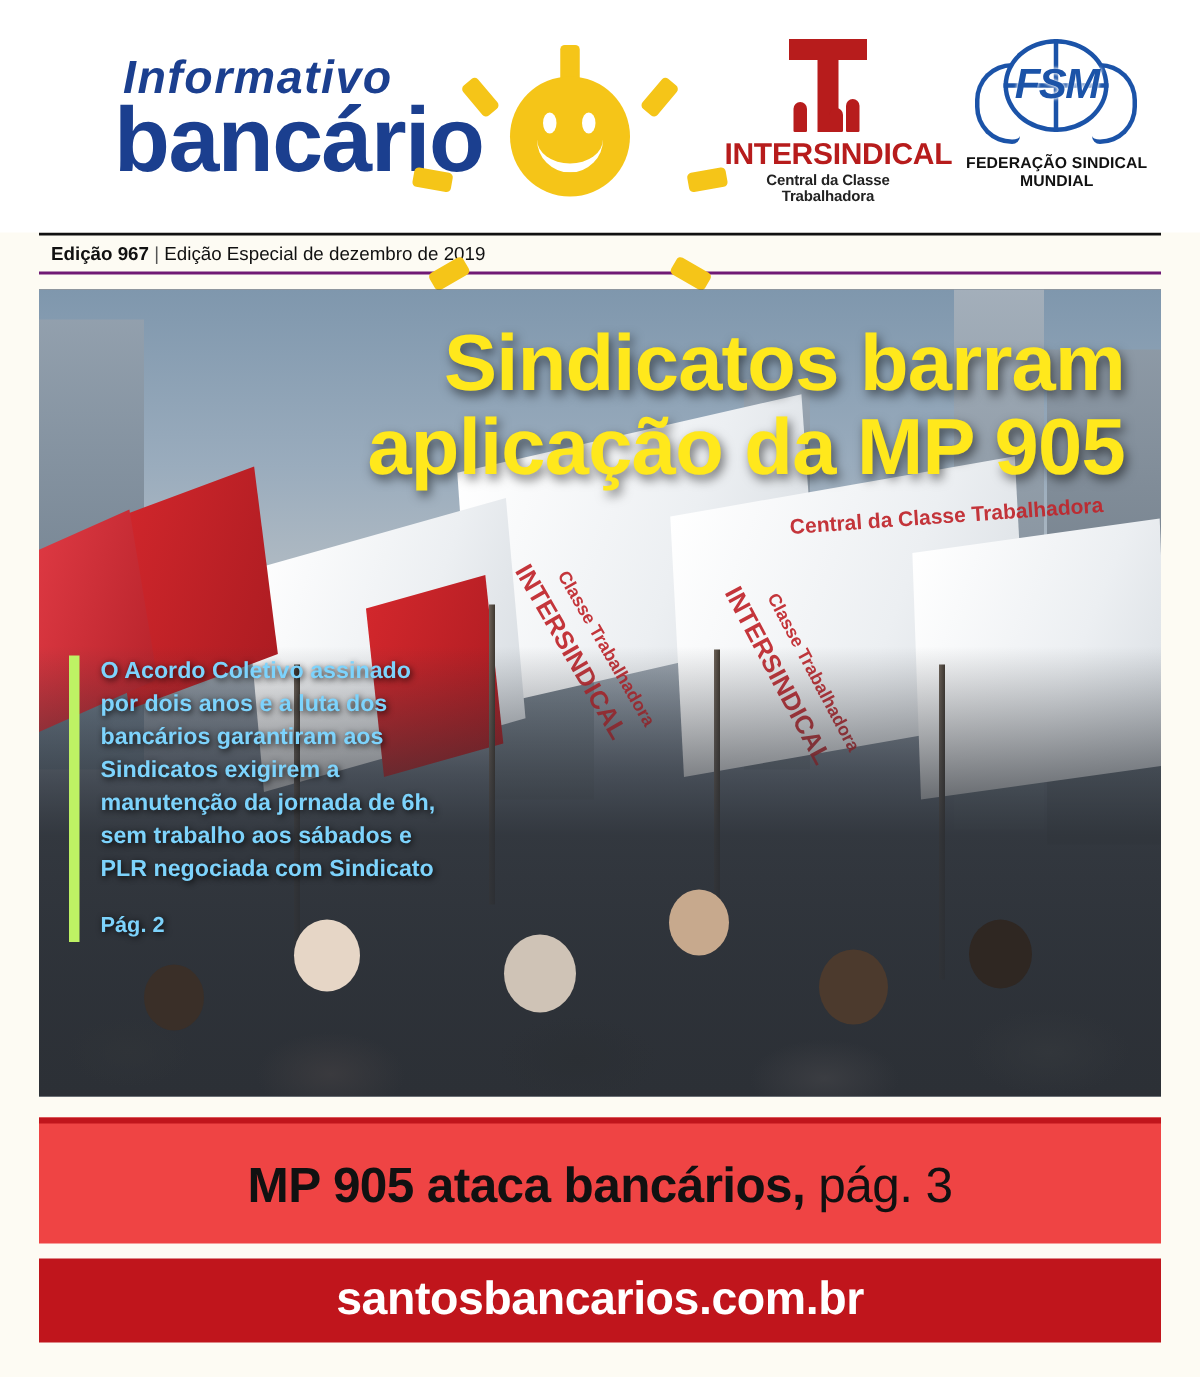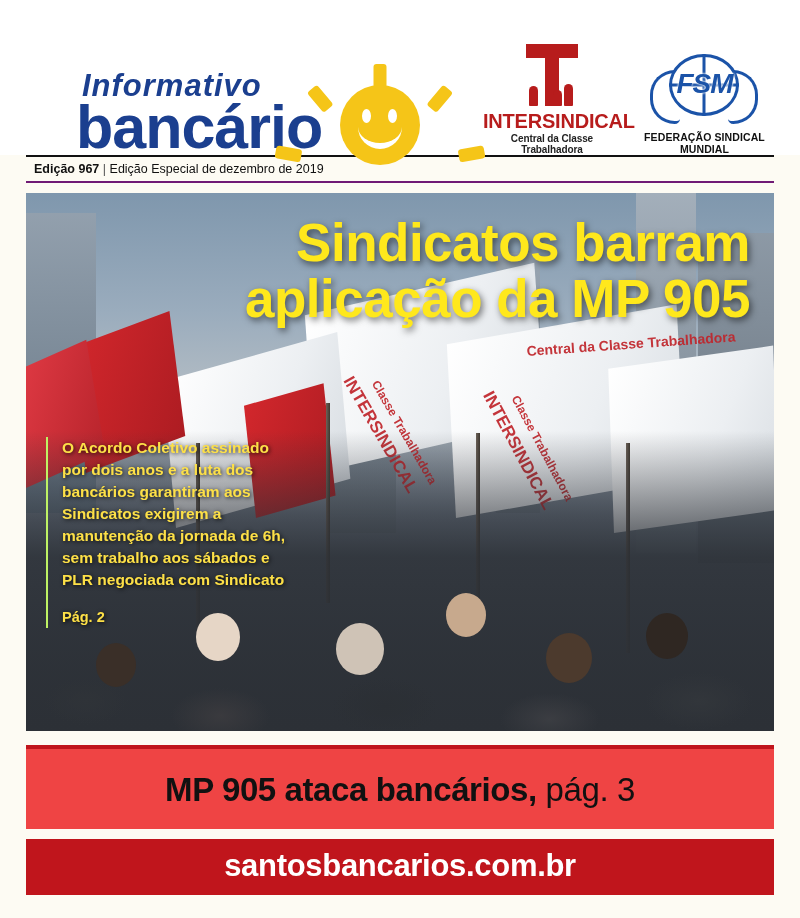--- a/index.html
+++ b/index.html
@@ -14,21 +14,21 @@
     width: 800px; height: 918px;
     background: #fdfbf3;
   }
 
   
   .masthead {
     position: relative;
     height: 155px;
     background: #ffffff;
     display: flex;
-    align-items: flex-end;
+    align-items: flex-start;
     padding: 14px 26px 0 26px;
   }
   .logo-block {
     position: relative;
     width: 420px;
     padding-left: 50px;
     padding-top: 22px;
   }
   .logo-informativo {
     font-family: "Liberation Sans", sans-serif;
@@ -285,22 +285,22 @@
     text-shadow: 2px 3px 7px rgba(0,0,0,0.55);
     padding: 0 24px;
   }
 
   .lede {
     position: absolute;
     left: 20px;
     top: 244px;
     width: 252px;
     padding-left: 14px;
-    border-left: 2px solid #bef264;
-    color: #fde047;
+    border-left: 7px solid #bef264;
+    color: #7dd3fc;
     font-weight: bold;
     font-size: 15.5px;
     line-height: 1.42;
     text-shadow: 1px 1px 4px rgba(0,0,0,0.85);
   }
   .lede .pag {
     display: block;
     margin-top: 16px;
     font-size: 14.5px;
   }

